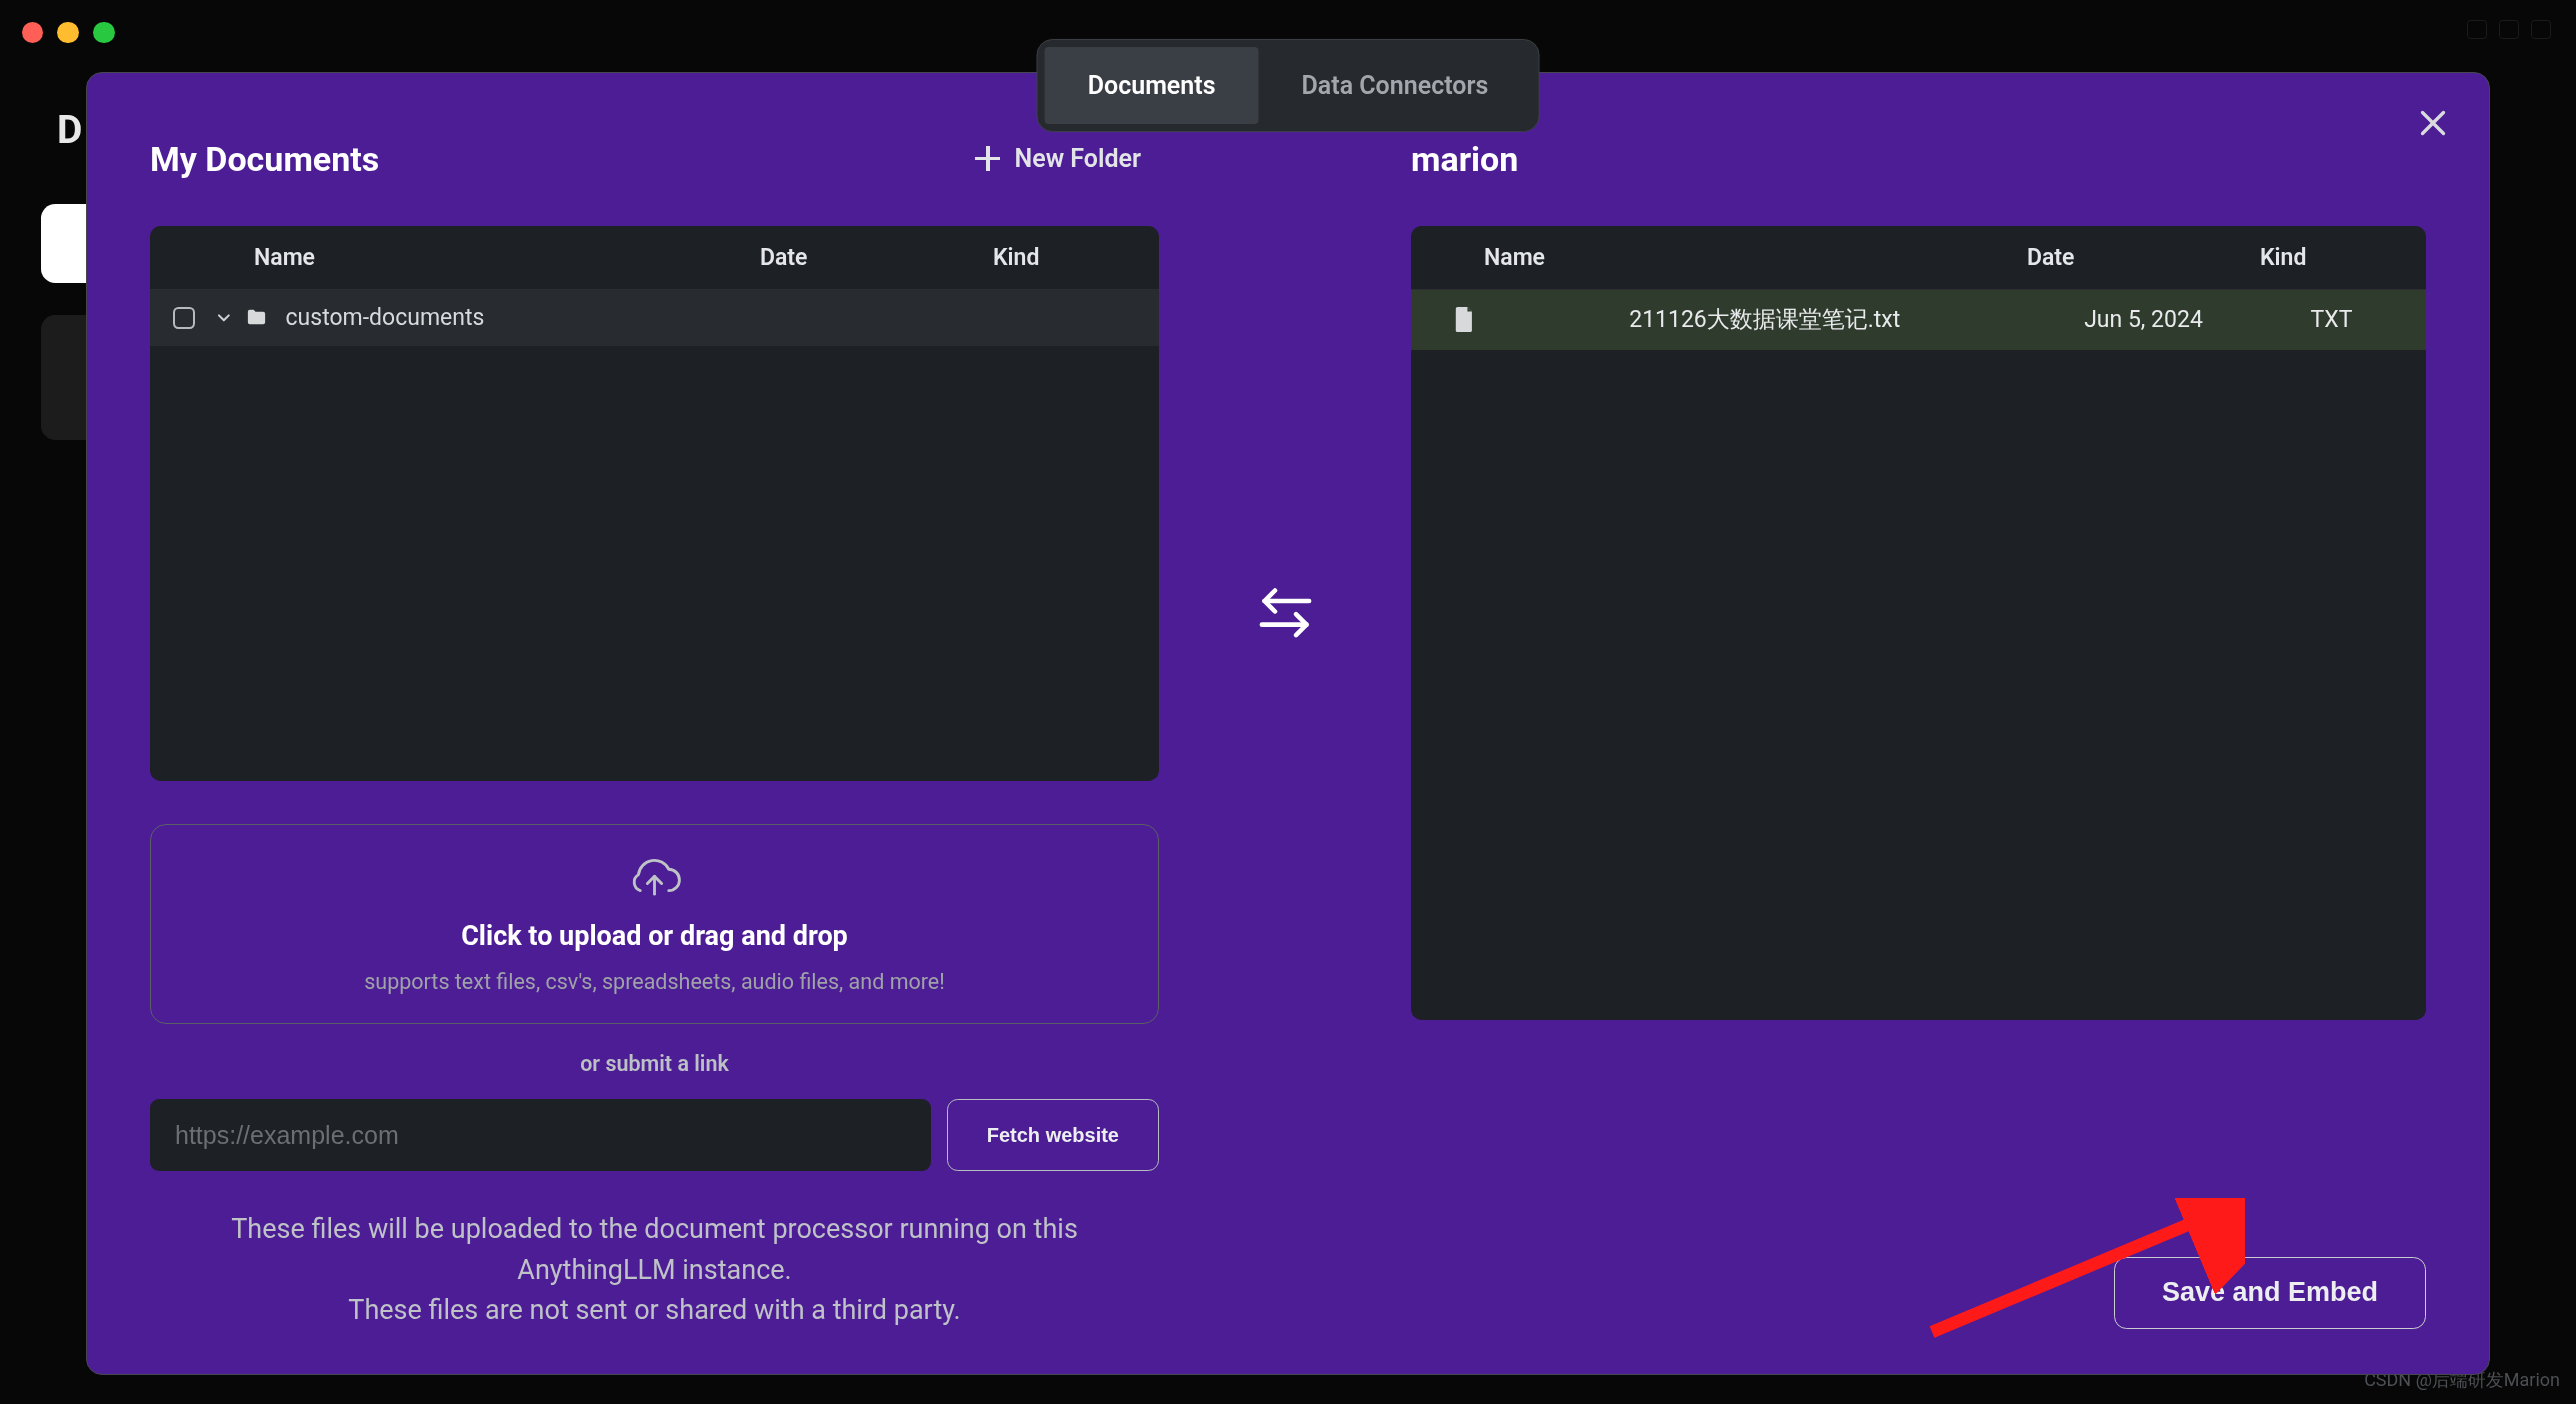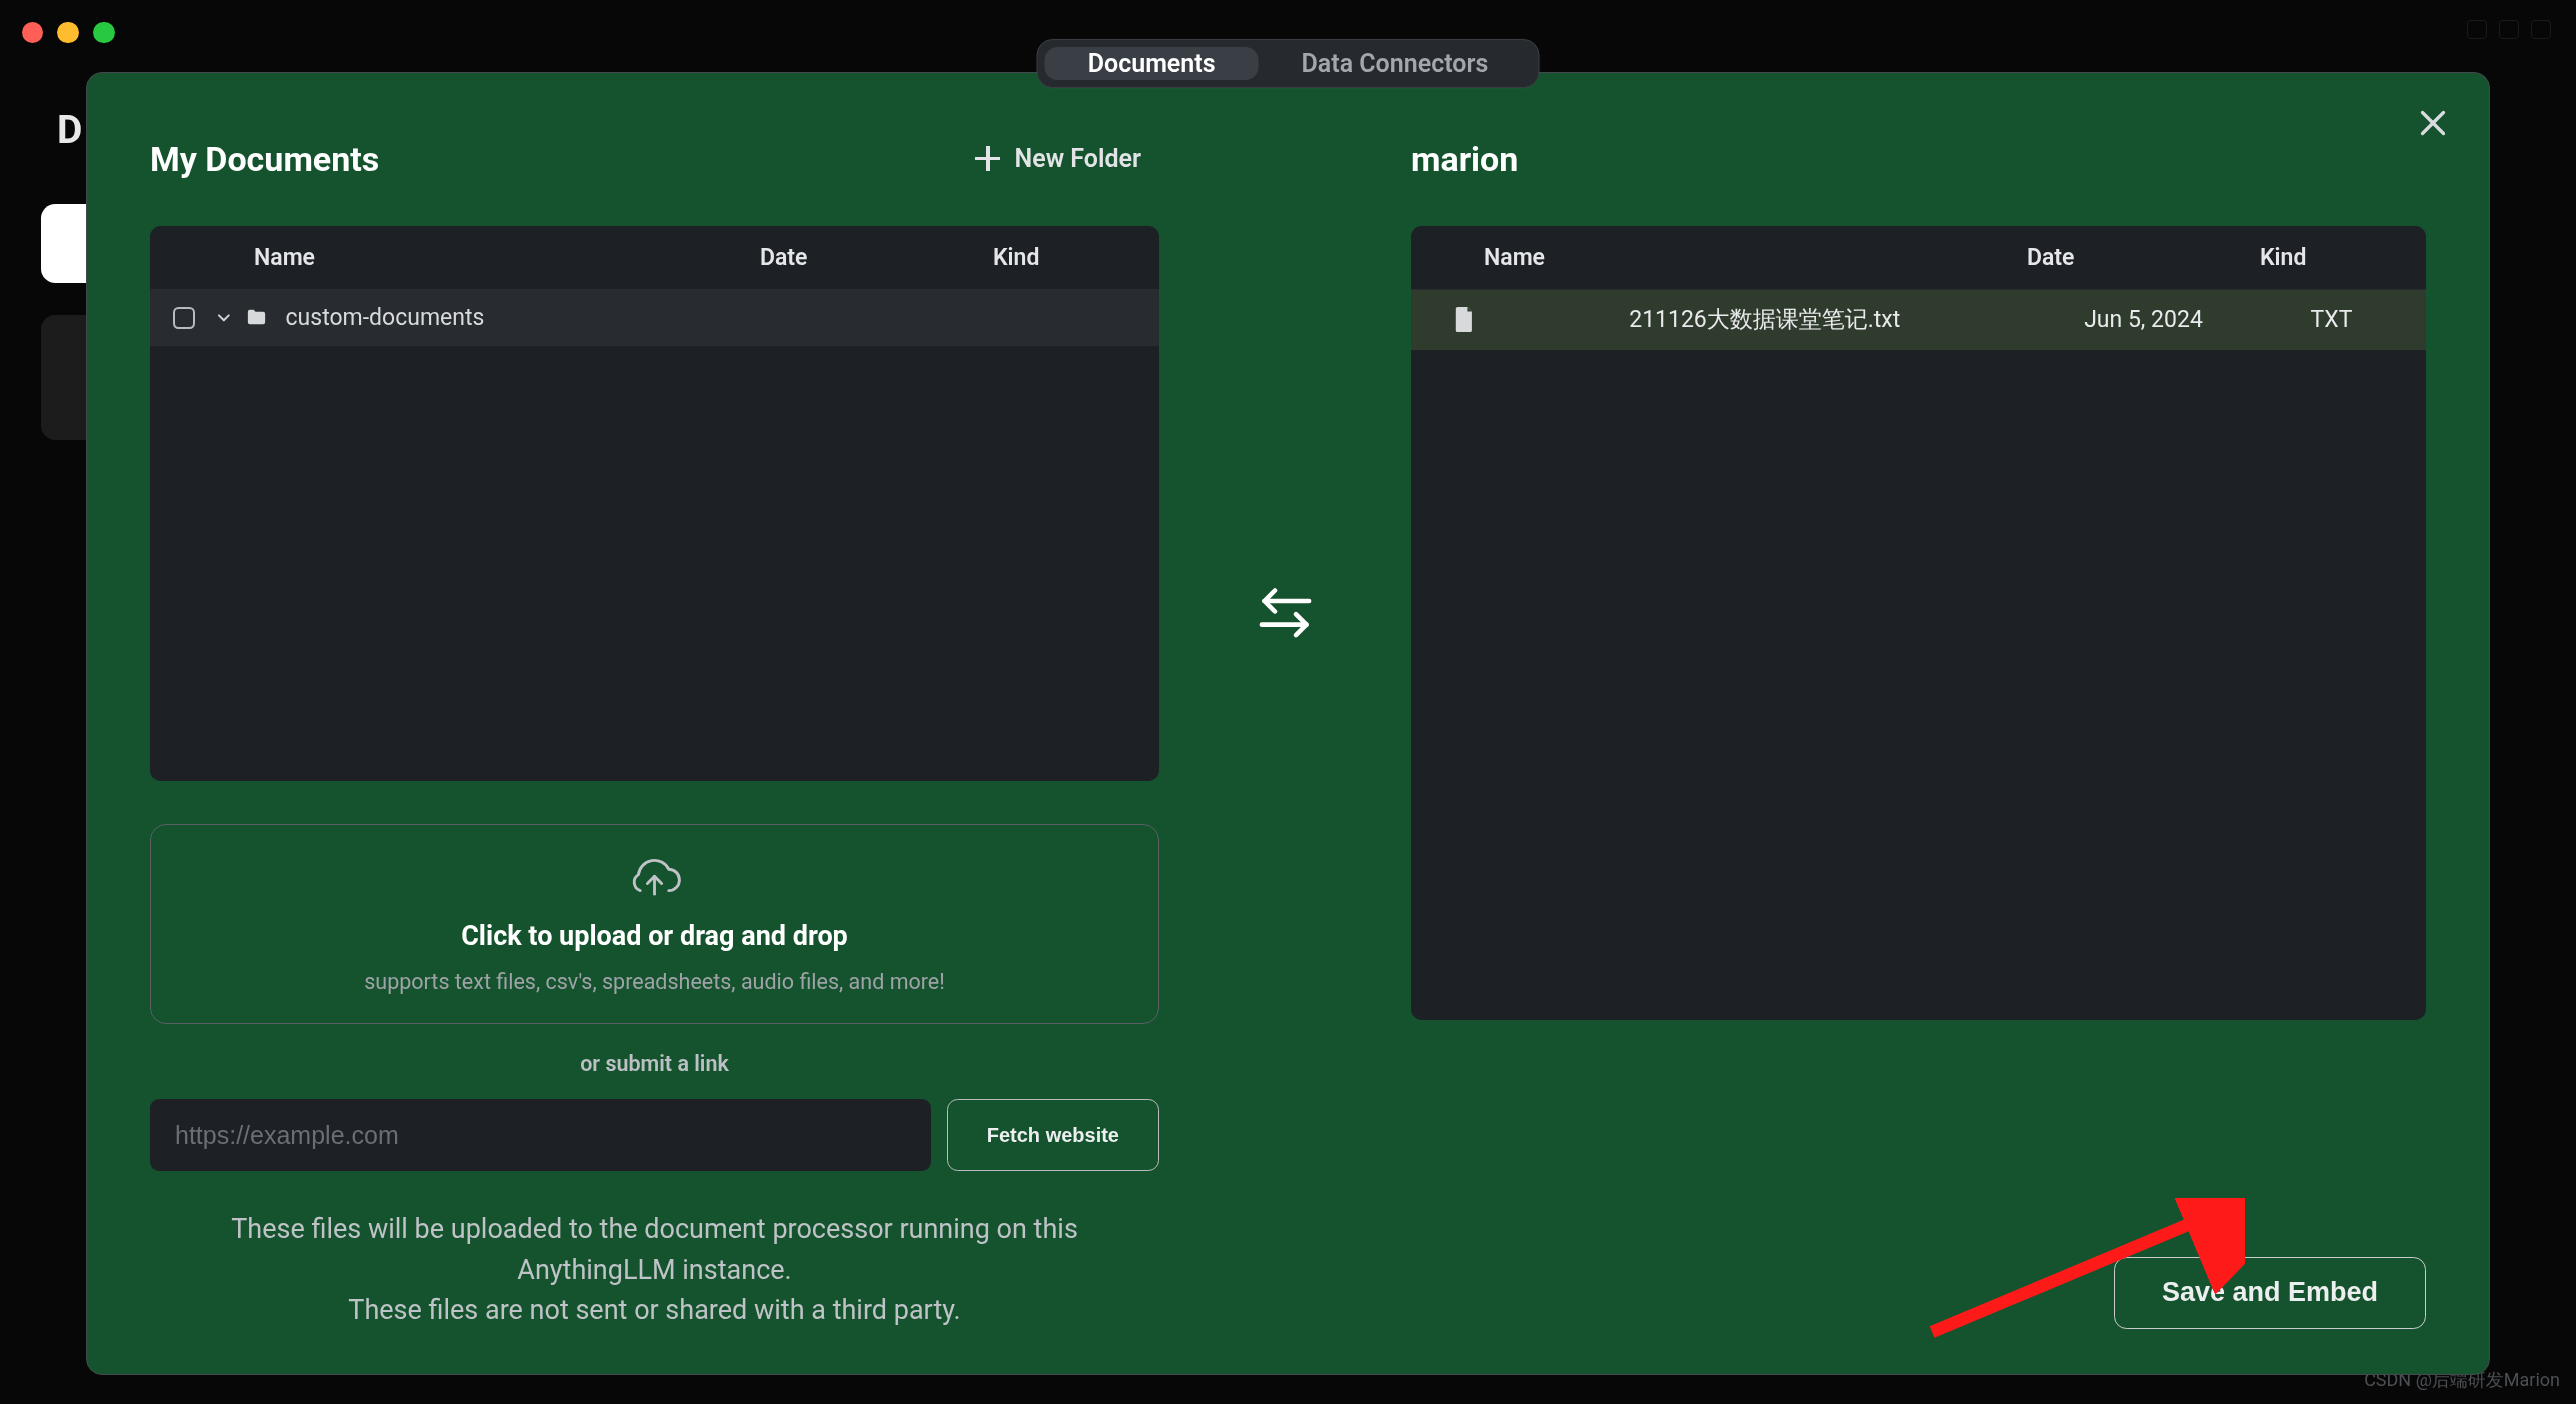--- a/index.html
+++ b/index.html
@@ -35,34 +35,34 @@
     background: #26292d;
     border: 1.8px solid #3a3e44;
     border-radius: 16px;
     padding: 7.2px;
     display: flex;
     gap: 0;
     box-shadow: 0 0 0 0.9px rgba(255,255,255,0.02);
     z-index: 40;
   }
   .tab-btn {
-    padding: 2px 43px;
-    border-radius: 13px;
+    padding: 24px 43px;
+    border-radius: 4px;
     font-size: 25px;
     font-weight: 600;
     cursor: pointer;
     color: #a2a7ad;
   }
   .tab-btn.active { background: #3a3f45; color: #fff; }
 
   
   .modal {
     position: absolute;
     top: 72px; left: 86px; right: 86px; bottom: 29px;
-    background: #14532d;
+    background: #4c1d95;
     border: 0.9px solid #44484e;
     border-radius: 16px;
     padding: 45px 63px 36px;
     z-index: 30;
   }
   .close-x {
     position: absolute;
     top: 32px; right: 38px;
     width: 36px; height: 36px;
     cursor: pointer;

